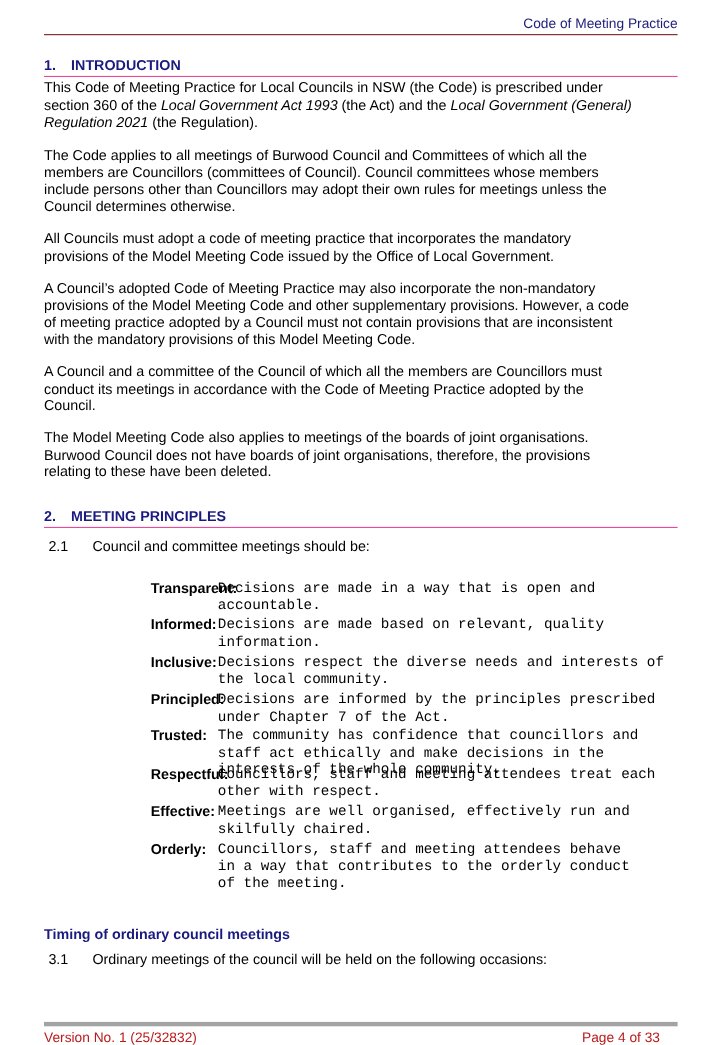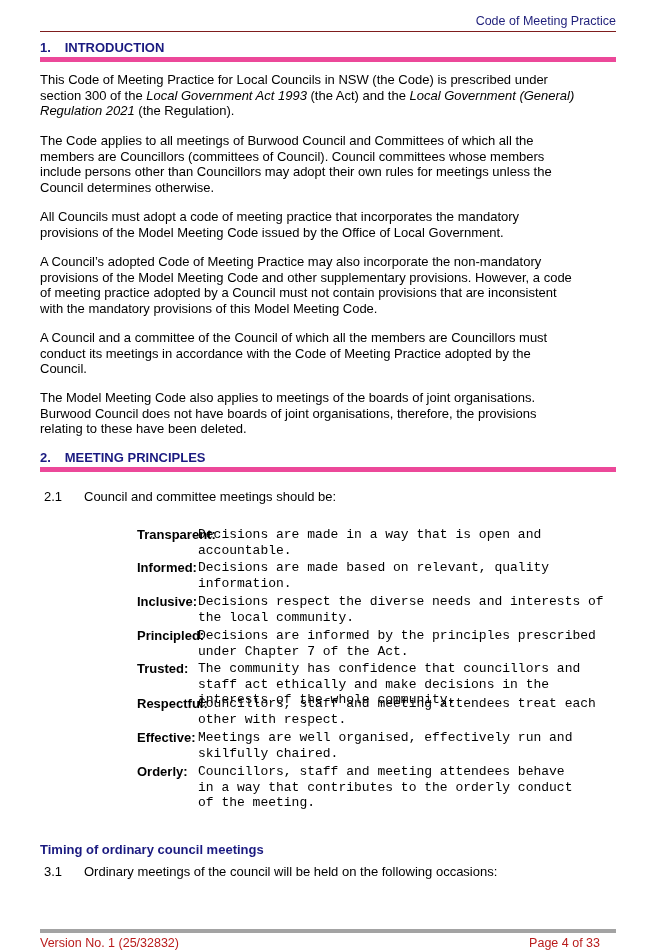--- a/index.html
+++ b/index.html
@@ -2,21 +2,21 @@
 <html><head>
 <meta charset="utf-8">
 <style>
   html, body { margin: 0; padding: 0; background: #ffffff; }
   body { width: 656px; height: 950px; position: relative; overflow: hidden;
          font-family: "Liberation Sans", sans-serif; color: #000; }
   .page { position: absolute; left: 0; top: 0; width: 656px; height: 950px; }
   .hdr { position: absolute; left: 40px; top: 14px; width: 576px; text-align: right;
          font-size: 12.5px; color: #1f1f7a; padding-bottom: 3px; border-bottom: 1px solid #7f1d1d; }
   .h1 { position: absolute; left: 40px; width: 576px; font-size: 13px; font-weight: bold;
-        color: #1a1a80; padding-bottom: 2px; border-bottom: 5px solid #ec4899; }
+        color: #1a1a80; padding-bottom: 2px; border-bottom: 1px solid #ec4899; margin-top: 12px; }
   .h1 .num { display: inline-block; width: 21px; }
   .para { position: absolute; left: 40px; width: 540px; font-size: 13px; line-height: 15.5px; }
   .clause { position: absolute; left: 40px; width: 570px; font-size: 13px; line-height: 15.5px; }
   .clause .cnum { position: absolute; left: 4px; }
   .clause .ctext { position: absolute; left: 44px; }
   .princ { position: absolute; left: 105px; width: 520px; font-size: 13px; line-height: 15.5px; }
   .princ .term { position: absolute; left: 0; font-weight: bold; margin-left: 32px; }
   .princ .desc { position: absolute; left: 93px; width: 420px; font-family: Liberation Mono, monospace; }
   .h2 { position: absolute; left: 40px; font-size: 13px; font-weight: bold; color: #1a1a80; }
   .ftr { position: absolute; left: 40px; top: 929px; width: 576px; border-top: 4px solid #a3a3a3;
@@ -30,21 +30,21 @@
 <div class="page">
 
   <div class="hdr">Code of Meeting Practice</div>
 
   <div class="h1" style="top:40px;">
     <span class="num">1.</span>
     <span>INTRODUCTION</span>
   </div>
 
   <div class="para" style="top:72px;">
-    <span>This Code of Meeting Practice for Local Councils in NSW (the Code) is prescribed under section 300 of the </span><i>Local Government Act 1993</i><span> (the Act) and the </span><i>Local Government (General) Regulation 2021</i><span> (the Regulation).</span>
+    <span>This Code of Meeting Practice for Local Councils in NSW (the Code) is prescribed under section 360 of the </span><i>Local Government Act 1993</i><span> (the Act) and the </span><i>Local Government (General) Regulation 2021</i><span> (the Regulation).</span>
   </div>
 
   <div class="para" style="top:133px;">The Code applies to all meetings of Burwood Council and Committees of which all the members are Councillors (committees of Council). Council committees whose members include persons other than Councillors may adopt their own rules for meetings unless the Council determines otherwise.</div>
   <div class="para" style="top:209px;">All Councils must adopt a code of meeting practice that incorporates the mandatory provisions of the Model Meeting Code issued by the Office of Local Government.</div>
   <div class="para" style="top:254px;">A Council’s adopted Code of Meeting Practice may also incorporate the non-mandatory provisions of the Model Meeting Code and other supplementary provisions. However, a code of meeting practice adopted by a Council must not contain provisions that are inconsistent with the mandatory provisions of this Model Meeting Code.</div>
   <div class="para" style="top:330px;">A Council and a committee of the Council of which all the members are Councillors must conduct its meetings in accordance with the Code of Meeting Practice adopted by the Council.</div>
   <div class="para" style="top:390px;">The Model Meeting Code also applies to meetings of the boards of joint organisations. Burwood Council does not have boards of joint organisations, therefore, the provisions relating to these have been deleted.</div>
 
   <div class="h1" style="top:450px;">
     <span class="num">2.</span>

